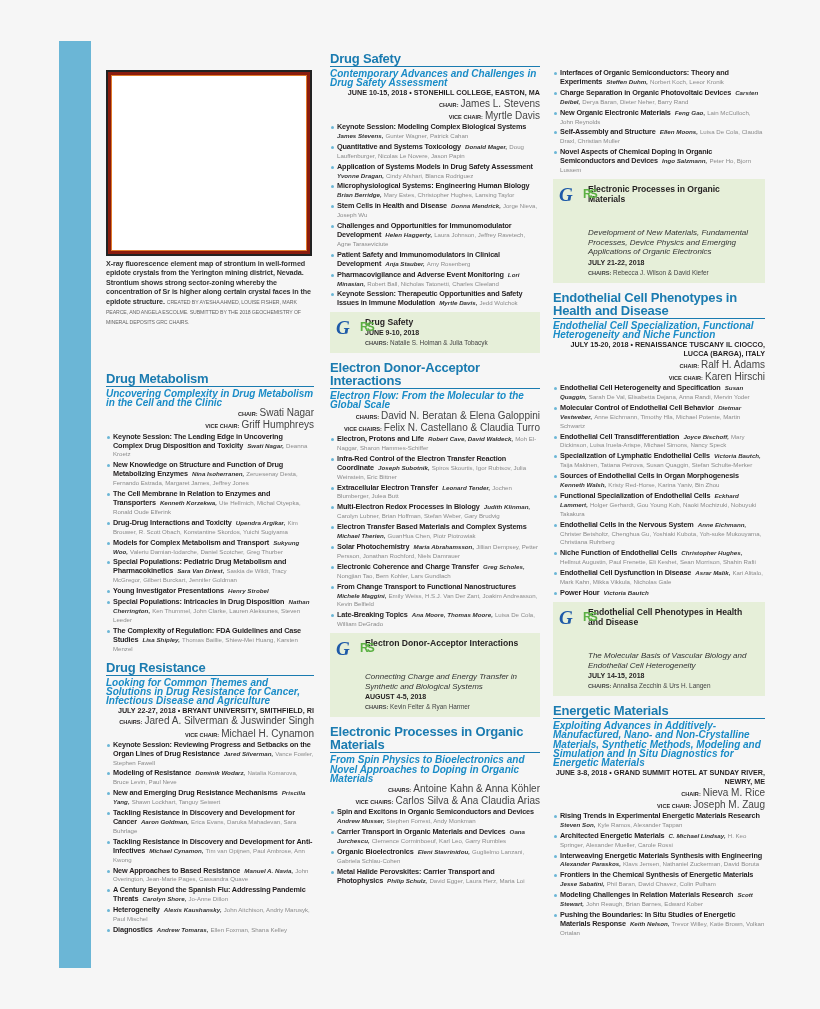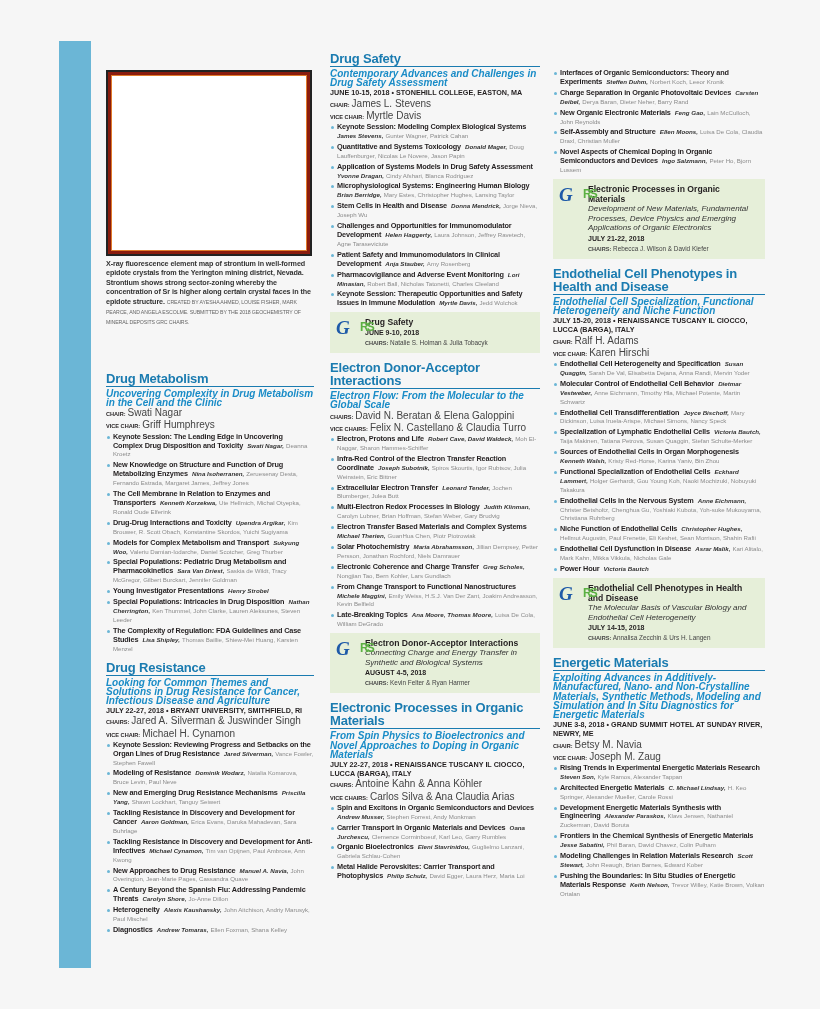--- a/index.html
+++ b/index.html
@@ -10,36 +10,36 @@
   .col1 { left:106px; width:208px; top:70px; }
   .col2 { left:330px; width:210px; top:52px; }
   .col3 { left:553px; width:212px; top:68px; }
   .figure { width:206px; height:186px; border:2px solid #222; background:#fff; position:relative; box-sizing:border-box;
             box-shadow: inset 0 0 0 3px #8a1c0e, inset 0 0 0 4px #e07a2a; }
   .caption { font-size:7.2px; line-height:9.4px; font-weight:bold; margin-top:3px; color:#333; letter-spacing:-0.1px; }
   .caption .credit { font-weight:normal; font-size:5.2px; color:#666; text-transform:uppercase; }
   .section { margin-bottom:7px; }
   .sec-title { font-size:13px; font-weight:bold; color:#1a7bb0; line-height:13px; padding-bottom:1px; border-bottom:1px solid #1a7bb0; letter-spacing:-0.2px; }
   .sec-sub { font-size:10px; font-weight:bold; font-style:italic; color:#1a8cc7; line-height:9.2px; margin-top:2px; }
-  .meta { font-size:7.2px; line-height:9.2px; color:#231f20; margin-top:1px; }
+  .meta { font-size:7.2px; line-height:9.2px; color:#231f20; margin-top:1px;text-align:right; }
   .meta b { font-weight:bold; }
   .role { font-size:5.6px; font-weight:bold; text-transform:uppercase; }
   .role-val { font-size:10px; color:#444; }
   ul.sessions { list-style:none; margin:1px 0 0 0; padding:0; }
   ul.sessions li { position:relative; padding-left:7px; font-size:7.3px; line-height:8.9px; margin-bottom:2px; }
   ul.sessions li::before { content:""; position:absolute; left:1px; top:3px; width:3px; height:3px; border-radius:50%; background:#6bb6d6; }
   .s-title { font-weight:bold; color:#231f20; letter-spacing:-0.15px; }
   .s-lead { font-style:italic; font-weight:bold; color:#333; font-size:6.2px; }
   .s-others { color:#8a8a8a; font-size:6.1px; }
   .grs { background:#e6efd9; padding:5px 6px 5px 35px; position:relative; margin:4px 0 8px 0; }
   .grs-logo { position:absolute; left:6px; top:6px; width:26px; height:20px; }
   .grs-logo .g { position:absolute; left:0; top:0; font-family:"Liberation Serif", serif; font-weight:bold; font-style:italic; font-size:19px; color:#1e5aa8; line-height:20px; }
   .grs-logo .rs { position:absolute; left:12px; top:2px; font-family:"Liberation Sans", sans-serif; font-weight:bold; font-size:12px; color:#5bb043; line-height:14px; letter-spacing:-2px;padding-left:12px; }
   .grs-title { font-size:8.6px; font-weight:bold; line-height:10px; }
-  .grs-sub { font-size:8px; font-style:italic; color:#333; line-height:9.6px; }
+  .grs-sub { font-size:8px; font-style:italic; color:#333; line-height:9.6px;margin-top:24px; }
   .grs-date { font-size:7px; font-weight:bold; line-height:10px; margin-top:1px; }
   .grs-chairs { font-size:6.4px; color:#444; line-height:9px; }
 </style>
 </head>
 <body>
 
 <div class="bluebar"></div>
 
 <div class="col col1">
   <div class="figure"></div>
@@ -70,21 +70,21 @@
       <div class="sec-sub">Looking for Common Themes and Solutions in Drug Resistance for Cancer, Infectious Disease and Agriculture</div>
       <div class="meta"><b>JULY 22-27, 2018 • BRYANT UNIVERSITY, SMITHFIELD, RI</b></div>
       <div class="meta"><span class="role">Chairs:</span> <span class="role-val">Jared A. Silverman &amp; Juswinder Singh</span></div>
       <div class="meta"><span class="role">Vice Chair:</span> <span class="role-val">Michael H. Cynamon</span></div>
       <ul class="sessions">
         <li><span class="s-title">Keynote Session: Reviewing Progress and Setbacks on the Organ Lines of Drug Resistance</span>&nbsp; <span class="s-lead">Jared Silverman,</span> <span class="s-others">Vance Fowler, Stephen Fawell</span></li>
         <li><span class="s-title">Modeling of Resistance</span>&nbsp; <span class="s-lead">Dominik Wodarz,</span> <span class="s-others">Natalia Komarova, Bruce Levin, Paul Neve</span></li>
         <li><span class="s-title">New and Emerging Drug Resistance Mechanisms</span>&nbsp; <span class="s-lead">Priscilla Yang,</span> <span class="s-others">Shawn Lockhart, Tanguy Seiwert</span></li>
         <li><span class="s-title">Tackling Resistance in Discovery and Development for Cancer</span>&nbsp; <span class="s-lead">Aaron Goldman,</span> <span class="s-others">Erica Evans, Daruka Mahadevan, Sara Buhrlage</span></li>
         <li><span class="s-title">Tackling Resistance in Discovery and Development for Anti-Infectives</span>&nbsp; <span class="s-lead">Michael Cynamon,</span> <span class="s-others">Tim van Opijnen, Paul Ambrose, Ann Kwong</span></li>
-        <li><span class="s-title">New Approaches to Drug Resistance</span>&nbsp; <span class="s-lead">Manuel A. Navia,</span> <span class="s-others">John Overington, Jean-Marie Pages, Cassandra Quave</span></li>
+        <li><span class="s-title">New Approaches to Based Resistance</span>&nbsp; <span class="s-lead">Manuel A. Navia,</span> <span class="s-others">John Overington, Jean-Marie Pages, Cassandra Quave</span></li>
         <li><span class="s-title">A Century Beyond the Spanish Flu: Addressing Pandemic Threats</span>&nbsp; <span class="s-lead">Carolyn Shore,</span> <span class="s-others">Jo-Anne Dillon</span></li>
         <li><span class="s-title">Heterogeneity</span>&nbsp; <span class="s-lead">Alexis Kaushansky,</span> <span class="s-others">John Aitchison, Andriy Marusyk, Paul Mischel</span></li>
         <li><span class="s-title">Diagnostics</span>&nbsp; <span class="s-lead">Andrew Tomaras,</span> <span class="s-others">Ellen Foxman, Shana Kelley</span></li>
       </ul>
     </div>
 </div>
 
 <div class="col col2">
   <div class="section">
       <div class="sec-title">Drug Safety</div>
@@ -136,21 +136,20 @@
         </div>
       <div class="grs-title">Electron Donor-Acceptor Interactions</div>
       <div class="grs-sub">Connecting Charge and Energy Transfer in Synthetic and Biological Systems</div>
       <div class="grs-date">AUGUST 4-5, 2018</div>
       <div class="grs-chairs"><span class="role">Chairs:</span> <span>Kevin Felter &amp; Ryan Harmer</span></div>
     </div>
     </div>
   <div class="section">
       <div class="sec-title">Electronic Processes in Organic Materials</div>
       <div class="sec-sub">From Spin Physics to Bioelectronics and Novel Approaches to Doping in Organic Materials</div>
-      <div class="meta"><b>JULY 22-27, 2018 • RENAISSANCE TUSCANY IL CIOCCO, LUCCA (BARGA), ITALY</b></div>
       <div class="meta"><span class="role">Chairs:</span> <span class="role-val">Antoine Kahn &amp; Anna Köhler</span></div>
       <div class="meta"><span class="role">Vice Chairs:</span> <span class="role-val">Carlos Silva &amp; Ana Claudia Arias</span></div>
       <ul class="sessions">
         <li><span class="s-title">Spin and Excitons in Organic Semiconductors and Devices</span>&nbsp; <span class="s-lead">Andrew Musser,</span> <span class="s-others">Stephen Forrest, Andy Monkman</span></li>
         <li><span class="s-title">Carrier Transport in Organic Materials and Devices</span>&nbsp; <span class="s-lead">Oana Jurchescu,</span> <span class="s-others">Clemence Corminboeuf, Karl Leo, Garry Rumbles</span></li>
         <li><span class="s-title">Organic Bioelectronics</span>&nbsp; <span class="s-lead">Eleni Stavrinidou,</span> <span class="s-others">Guglielmo Lanzani, Gabriela Schlau-Cohen</span></li>
         <li><span class="s-title">Metal Halide Perovskites: Carrier Transport and Photophysics</span>&nbsp; <span class="s-lead">Philip Schulz,</span> <span class="s-others">David Egger, Laura Herz, Maria Loi</span></li>
       </ul>
     </div>
 </div>
@@ -201,24 +200,24 @@
       <div class="grs-title">Endothelial Cell Phenotypes in Health and Disease</div>
       <div class="grs-sub">The Molecular Basis of Vascular Biology and Endothelial Cell Heterogeneity</div>
       <div class="grs-date">JULY 14-15, 2018</div>
       <div class="grs-chairs"><span class="role">Chairs:</span> <span>Annalisa Zecchin &amp; Urs H. Langen</span></div>
     </div>
     </div>
   <div class="section">
       <div class="sec-title">Energetic Materials</div>
       <div class="sec-sub">Exploiting Advances in Additively-Manufactured, Nano- and Non-Crystalline Materials, Synthetic Methods, Modeling and Simulation and In Situ Diagnostics for Energetic Materials</div>
       <div class="meta"><b>JUNE 3-8, 2018 • GRAND SUMMIT HOTEL AT SUNDAY RIVER, NEWRY, ME</b></div>
-      <div class="meta"><span class="role">Chair:</span> <span class="role-val">Betsy M. Navia</span></div>
+      <div class="meta"><span class="role">Chair:</span> <span class="role-val">Nieva M. Rice</span></div>
       <div class="meta"><span class="role">Vice Chair:</span> <span class="role-val">Joseph M. Zaug</span></div>
       <ul class="sessions">
         <li><span class="s-title">Rising Trends in Experimental Energetic Materials Research</span>&nbsp; <span class="s-lead">Steven Son,</span> <span class="s-others">Kyle Ramos, Alexander Tappan</span></li>
         <li><span class="s-title">Architected Energetic Materials</span>&nbsp; <span class="s-lead">C. Michael Lindsay,</span> <span class="s-others">H. Keo Springer, Alexander Mueller, Carole Rossi</span></li>
-        <li><span class="s-title">Development Energetic Materials Synthesis with Engineering</span>&nbsp; <span class="s-lead">Alexander Paraskos,</span> <span class="s-others">Klavs Jensen, Nathaniel Zuckerman, David Boruta</span></li>
+        <li><span class="s-title">Interweaving Energetic Materials Synthesis with Engineering</span>&nbsp; <span class="s-lead">Alexander Paraskos,</span> <span class="s-others">Klavs Jensen, Nathaniel Zuckerman, David Boruta</span></li>
         <li><span class="s-title">Frontiers in the Chemical Synthesis of Energetic Materials</span>&nbsp; <span class="s-lead">Jesse Sabatini,</span> <span class="s-others">Phil Baran, David Chavez, Colin Pulham</span></li>
         <li><span class="s-title">Modeling Challenges in Relation Materials Research</span>&nbsp; <span class="s-lead">Scott Stewart,</span> <span class="s-others">John Reaugh, Brian Barnes, Edward Kober</span></li>
         <li><span class="s-title">Pushing the Boundaries: In Situ Studies of Energetic Materials Response</span>&nbsp; <span class="s-lead">Keith Nelson,</span> <span class="s-others">Trevor Willey, Katie Brown, Volkan Ortalan</span></li>
       </ul>
     </div>
 </div>
 
 </body></html>

